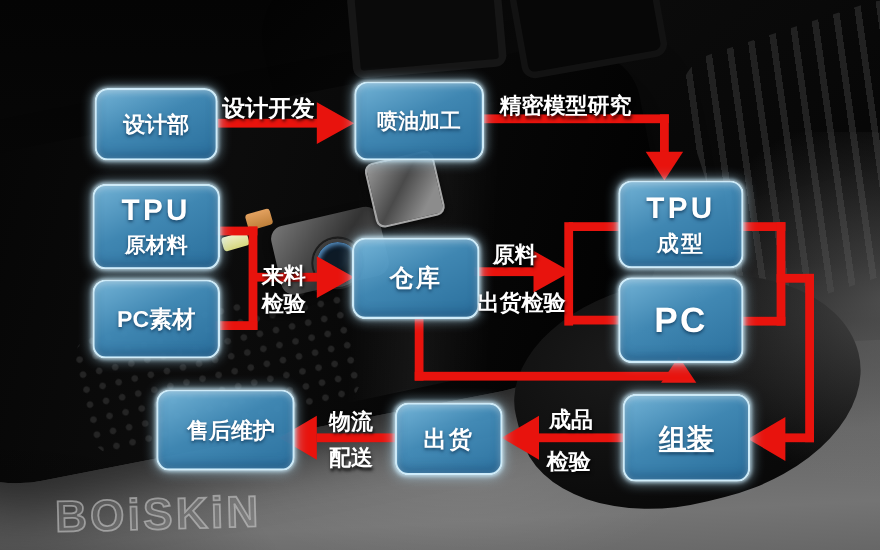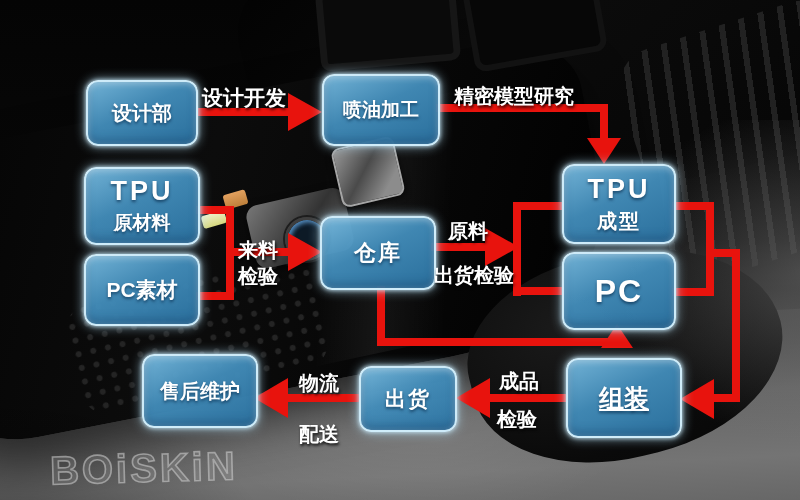--- a/index.html
+++ b/index.html
@@ -75,21 +75,21 @@
   .n-tpu-raw .l2{font-size:19px;}
   .n-pc-raw{left:84px;top:254px;width:112px;height:68px;font-size:21px;}
   .n-warehouse{left:320px;top:216px;width:112px;height:70px;font-size:22px;letter-spacing:2px;}
   .n-tpu-mold{left:562px;top:164px;width:110px;height:76px;}
   .n-tpu-mold .l2{font-size:20px;letter-spacing:2px;font-family:Liberation Mono, monospace;}
   .n-pc-spray{left:562px;top:252px;width:110px;height:74px;}
   .n-pc-spray .l1{font-size:32px;letter-spacing:2px;}
   .n-pc-spray .l2{font-size:19px;}
   .n-assembly{left:566px;top:358px;width:112px;height:76px;font-size:25px;text-decoration:underline;}
   .n-ship{left:359px;top:366px;width:94px;height:62px;font-size:21px;letter-spacing:2px;}
-  .n-aftersale{left:142px;top:354px;width:112px;height:70px;font-size:20px;}
+  .n-aftersale{left:142px;top:354px;width:112px;height:70px;font-size:20px;padding-left:10px;}
   
   .e1s{left:198px;top:108px;width:92px;height:8px;}  .e1h{left:288px;top:93px;}
   .e2h{left:436px;top:104px;width:172px;height:8px;} .e2v{left:600px;top:104px;width:8px;height:38px;} .e2d{left:587px;top:138px;}
   .e3a{left:196px;top:206px;width:38px;height:8px;}  .e3v{left:226px;top:206px;width:8px;height:94px;}
   .e3b{left:196px;top:292px;width:38px;height:8px;}  .e3s{left:230px;top:248px;width:62px;height:8px;} .e3h{left:288px;top:233px;}
   .e4s{left:431px;top:243px;width:58px;height:8px;}  .e4h{left:485px;top:228px;border-left-width:30px;border-top-width:17px;border-bottom-width:17px;}
   .e5v{left:513px;top:202px;width:8px;height:94px;}  .e5a{left:517px;top:202px;width:47px;height:8px;} .e5b{left:517px;top:287px;width:47px;height:8px;}
   .e6v{left:377px;top:286px;width:8px;height:60px;}  .e6h{left:377px;top:338px;width:248px;height:8px;} .e6u{left:601px;top:324px;}
   .e7a{left:672px;top:202px;width:42px;height:8px;}  .e7v{left:706px;top:202px;width:8px;height:94px;} .e7b{left:672px;top:288px;width:42px;height:8px;}
   .e8a{left:706px;top:249px;width:34px;height:8px;}  .e8v{left:732px;top:249px;width:8px;height:153px;}
@@ -98,21 +98,21 @@
   .e10s{left:288px;top:394px;width:72px;height:8px;} .e10h{left:254px;top:378px;}
   .lbl-design-dev{left:202px;top:84px;font-size:21px;}
   .lbl-precision{left:454px;top:83px;}
   .lbl-incoming-1{left:238px;top:237px;}
   .lbl-incoming-2{left:238px;top:263px;}
   .lbl-material-1{left:448px;top:218px;}
   .lbl-material-2{left:434px;top:262px;}
   .lbl-finished-1{left:499px;top:368px;}
   .lbl-finished-2{left:497px;top:406px;}
   .lbl-logistics-1{left:299px;top:370px;}
-  .lbl-logistics-2{left:299px;top:421px;text-align:right;}
+  .lbl-logistics-2{left:299px;top:403px;text-align:right;}
   .watermark{position:absolute;left:50px;top:446px;font-size:40px;font-weight:bold;letter-spacing:3px;
     color:rgba(255,255,255,.10);-webkit-text-stroke:1.6px rgba(210,210,210,.55);
     transform:rotate(-1.5deg);z-index:25;}
 </style>
 </head>
 <body>
 
 <div class="stage">
 
   <div class="bg">

